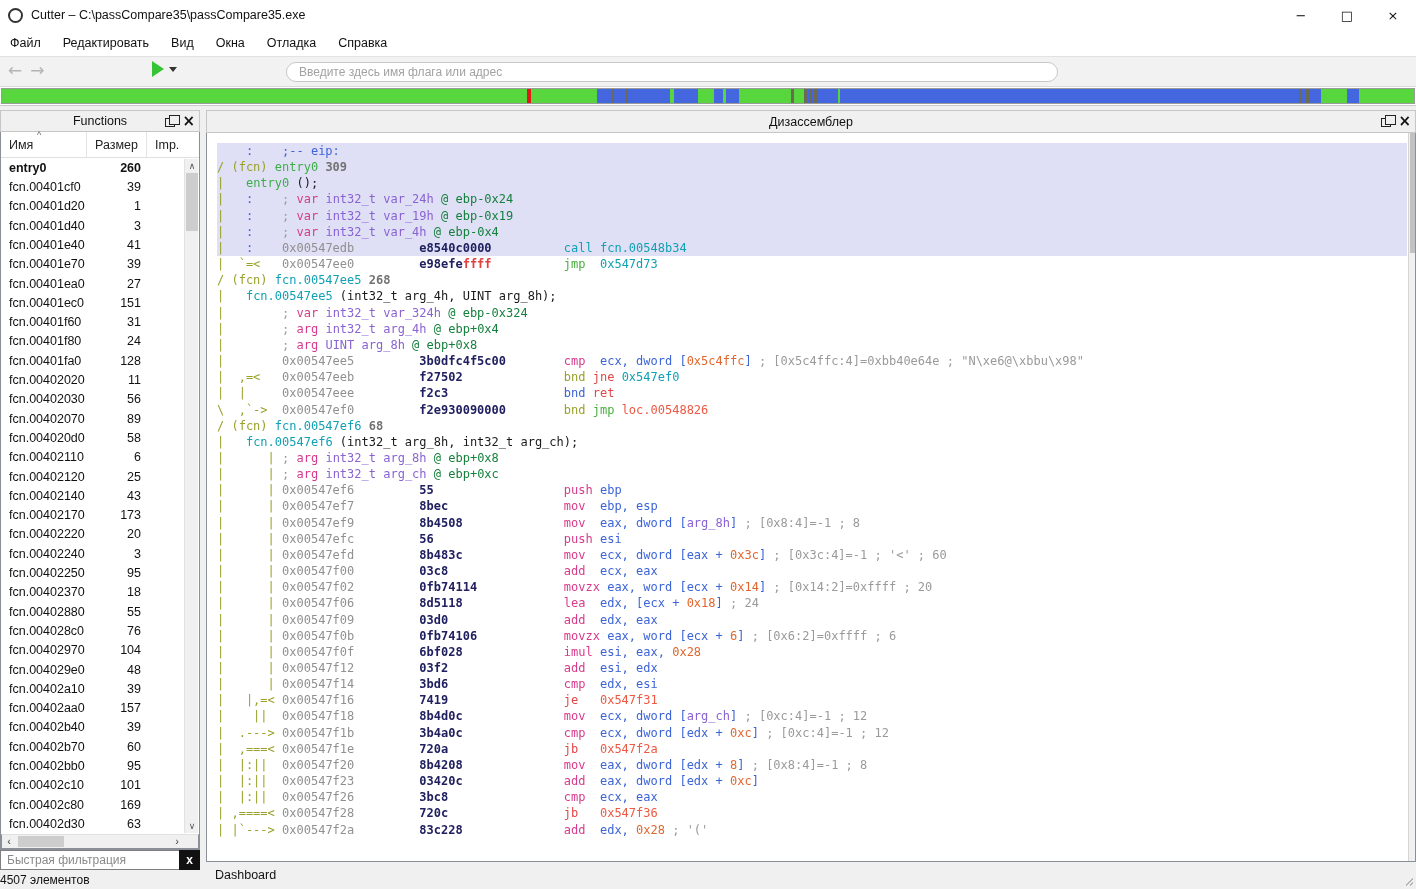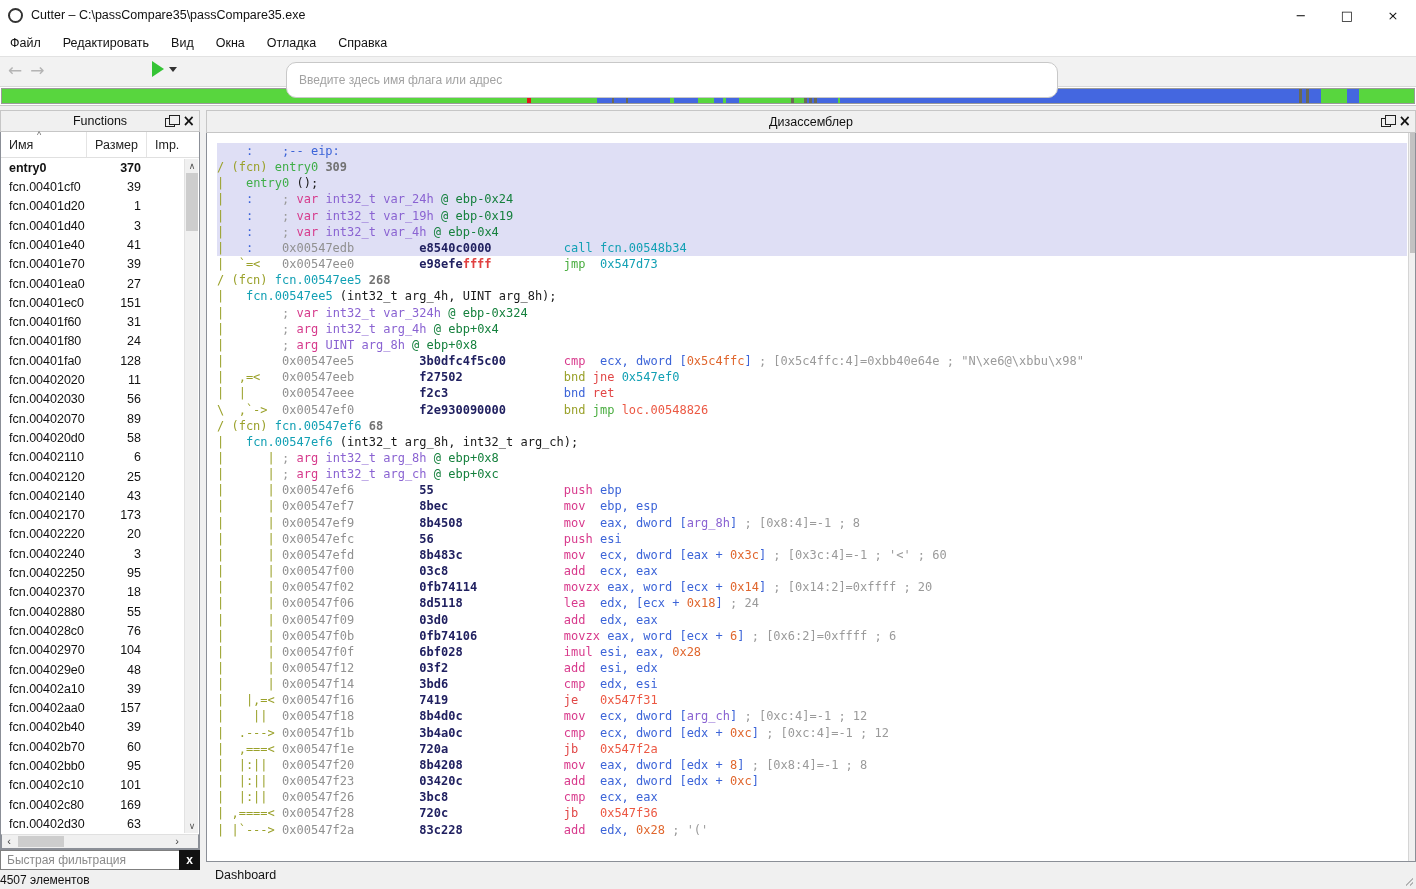--- a/index.html
+++ b/index.html
@@ -18,21 +18,21 @@
   .menubar { height:26px; background:#fff; display:flex; align-items:center; padding-left:10px; gap:22px; font-size:12.5px; color:#111; }
   .menu-item { cursor:default; }
 
   
   .toolbar { height:30px; background:#f2f2f2; border-top:1px solid #e2e2e2; position:relative; }
   .nav-arrows { position:absolute; left:8px; top:3px; display:flex; gap:8px; }
   .nav-arrow { font-size:17px; color:#b4b4b4; font-family:"DejaVu Sans", sans-serif; }
   .play-wrap { position:absolute; left:152px; top:4px; display:flex; align-items:center; gap:5px; }
   .play-tri { width:0; height:0; border-left:12px solid #35c435; border-top:8px solid transparent; border-bottom:8px solid transparent; }
   .dd-caret { width:0; height:0; border-left:4px solid transparent; border-right:4px solid transparent; border-top:5px solid #333; }
-  .searchbox { position:absolute; left:286px; top:5px; width:772px; height:36px; border:1px solid #c8c8c8; border-radius:10px; background:#fff; font-size:12px; color:#555; padding:0 12px; outline:none; font-family:"Liberation Sans", sans-serif; }
+  .searchbox { position:absolute; left:286px; top:5px; width:772px; height:20px; border:1px solid #c8c8c8; border-radius:10px; background:#fff; font-size:12px; color:#555; padding:0 12px; outline:none; font-family:"Liberation Sans", sans-serif; }
   .searchbox::placeholder { color:#a2a2a2; }
 
   
   .membar-wrap { height:20px; background:#fff; border-top:1px solid #d9d9d9; border-bottom:1px solid #c9c9c9; padding:1px 1px; }
   .membar { height:16px; display:flex; width:100%; border:1px solid #9a9a9a; }
   .seg { height:100%; }
 
   
   .main { height:783px; background:#f0f0f0; display:flex; padding-top:4px; }
 
@@ -198,21 +198,21 @@
         <div class="col col-name">
           <span class="sort-caret">^</span>
           <span>Имя</span>
         </div>
         <div class="col col-size">Размер</div>
         <div class="col col-imp">Imp.</div>
       </div>
       <div class="func-list">
           <div class="frow bold">
             <span class="fname">entry0</span>
-            <span class="fsize">370</span>
+            <span class="fsize">260</span>
           </div>
           <div class="frow">
             <span class="fname">fcn.00401cf0</span>
             <span class="fsize">39</span>
           </div>
           <div class="frow">
             <span class="fname">fcn.00401d20</span>
             <span class="fsize">1</span>
           </div>
           <div class="frow">

